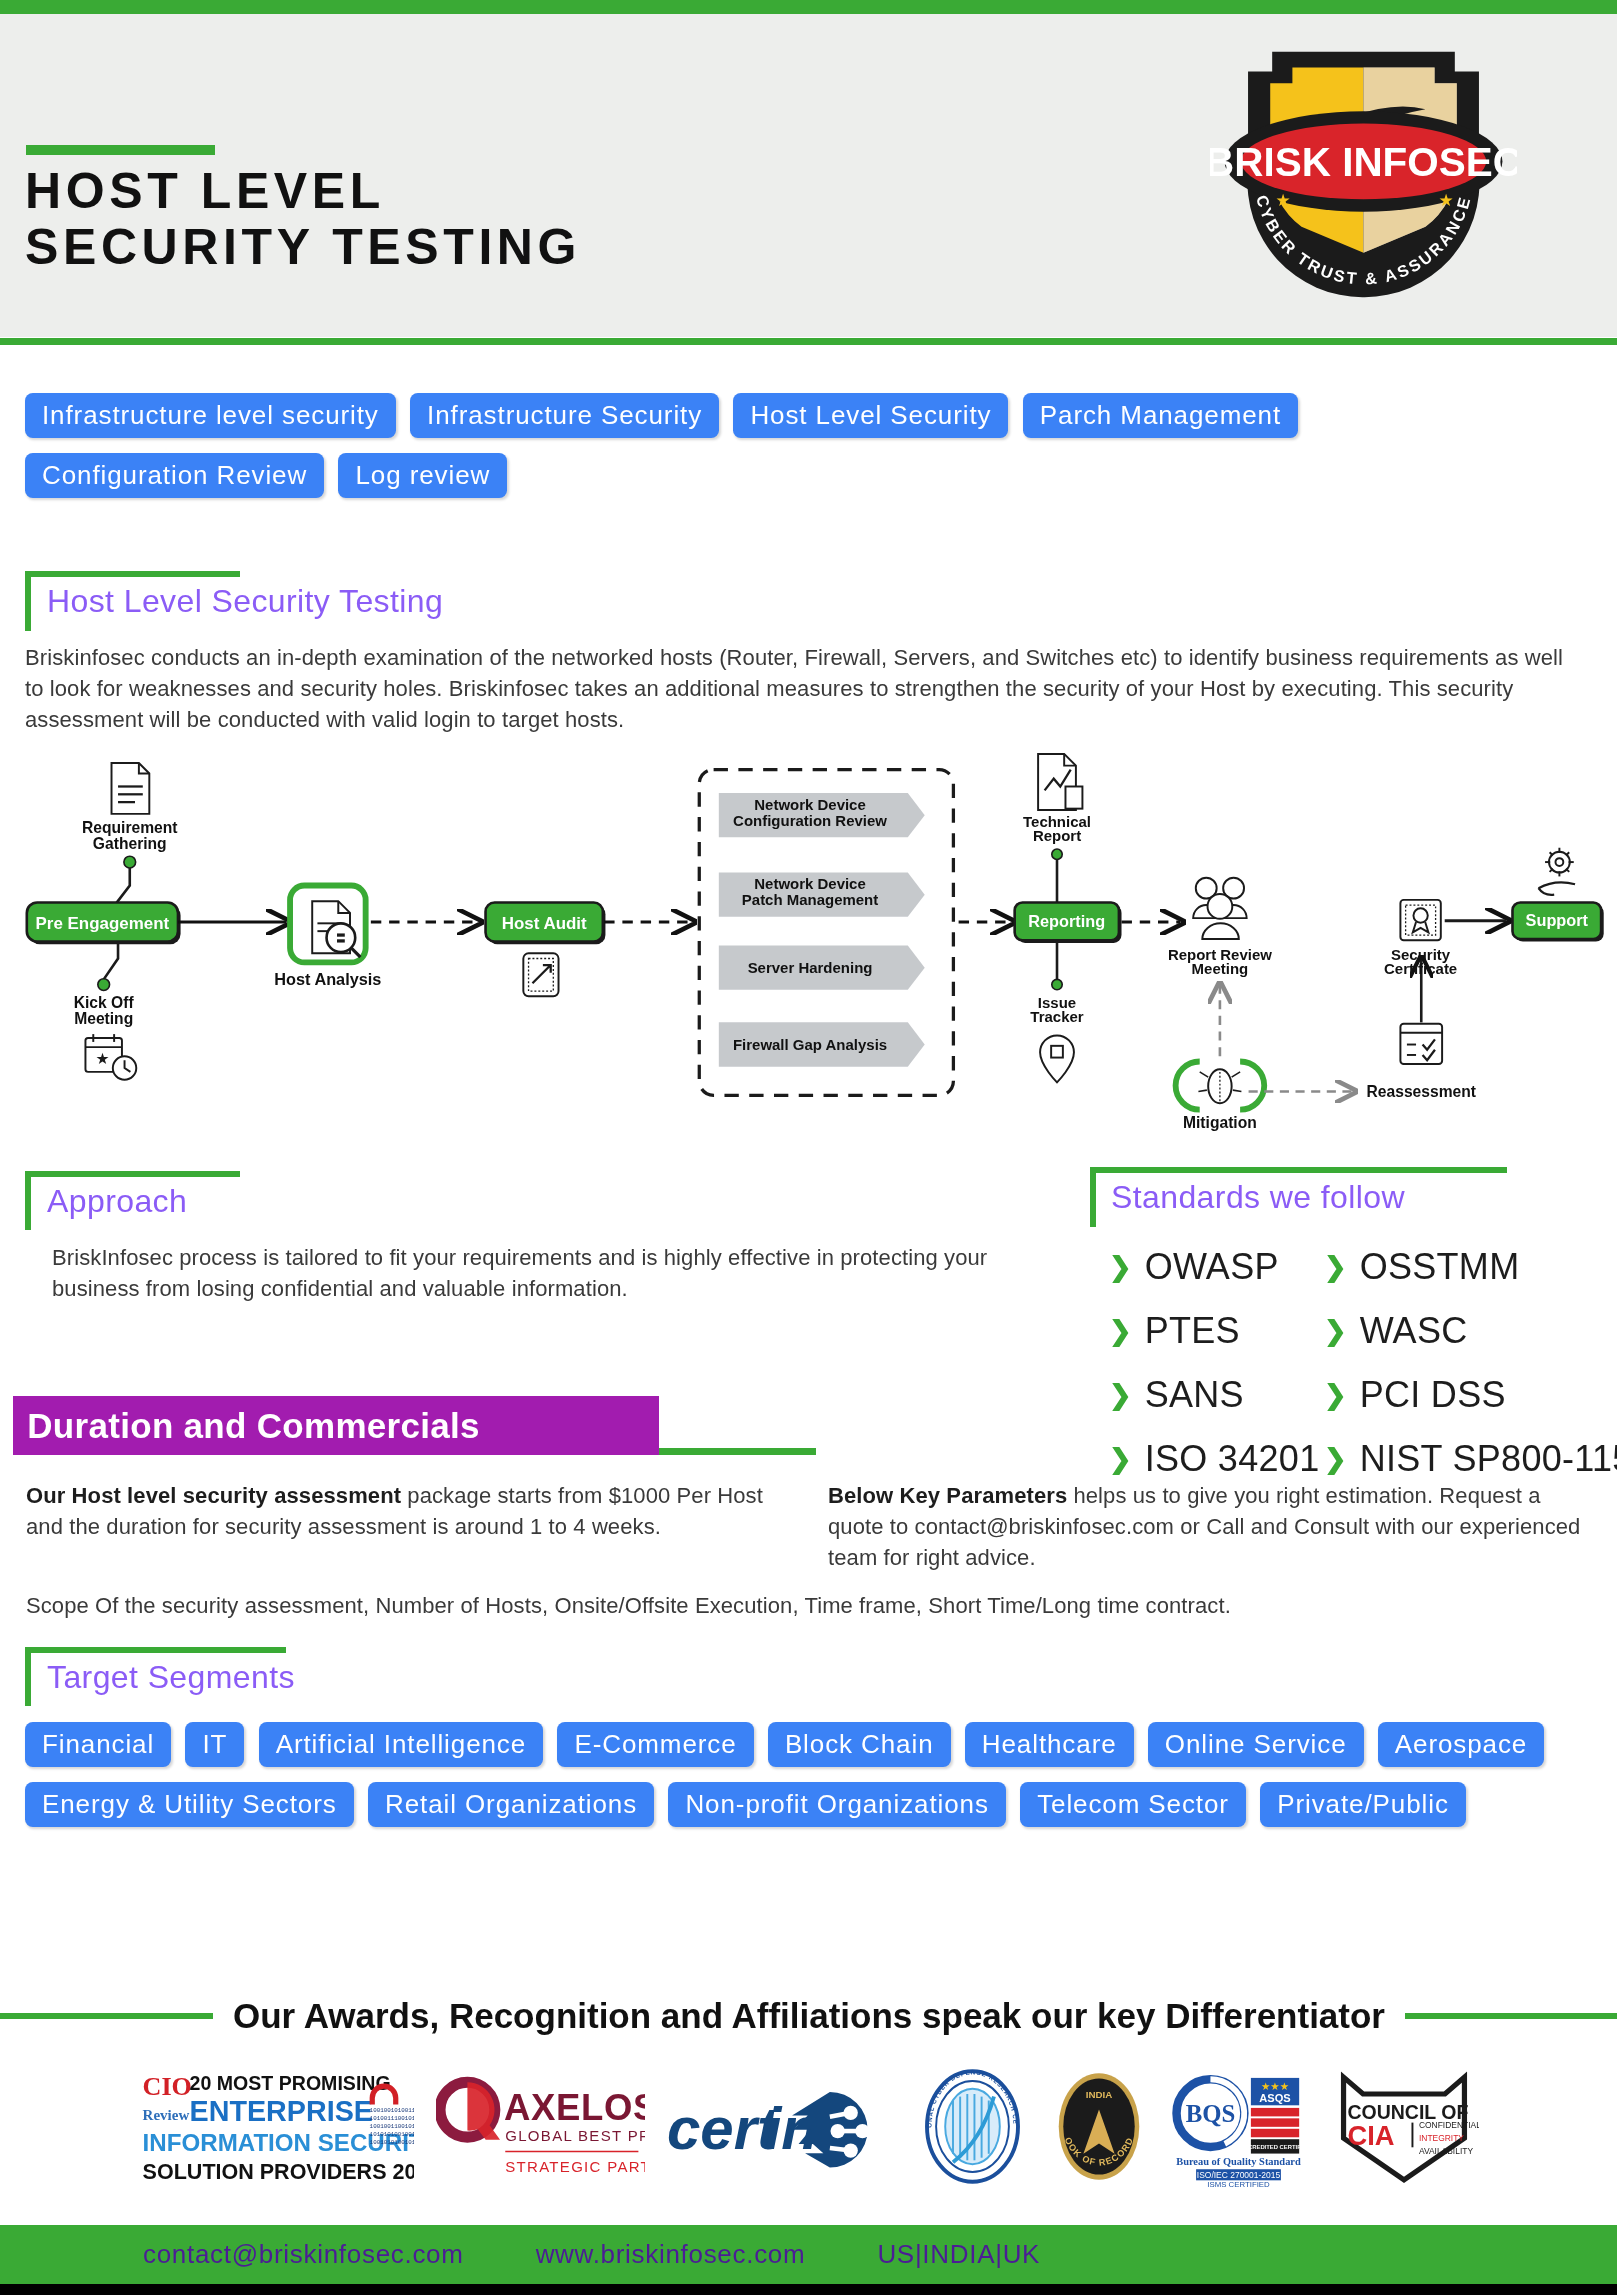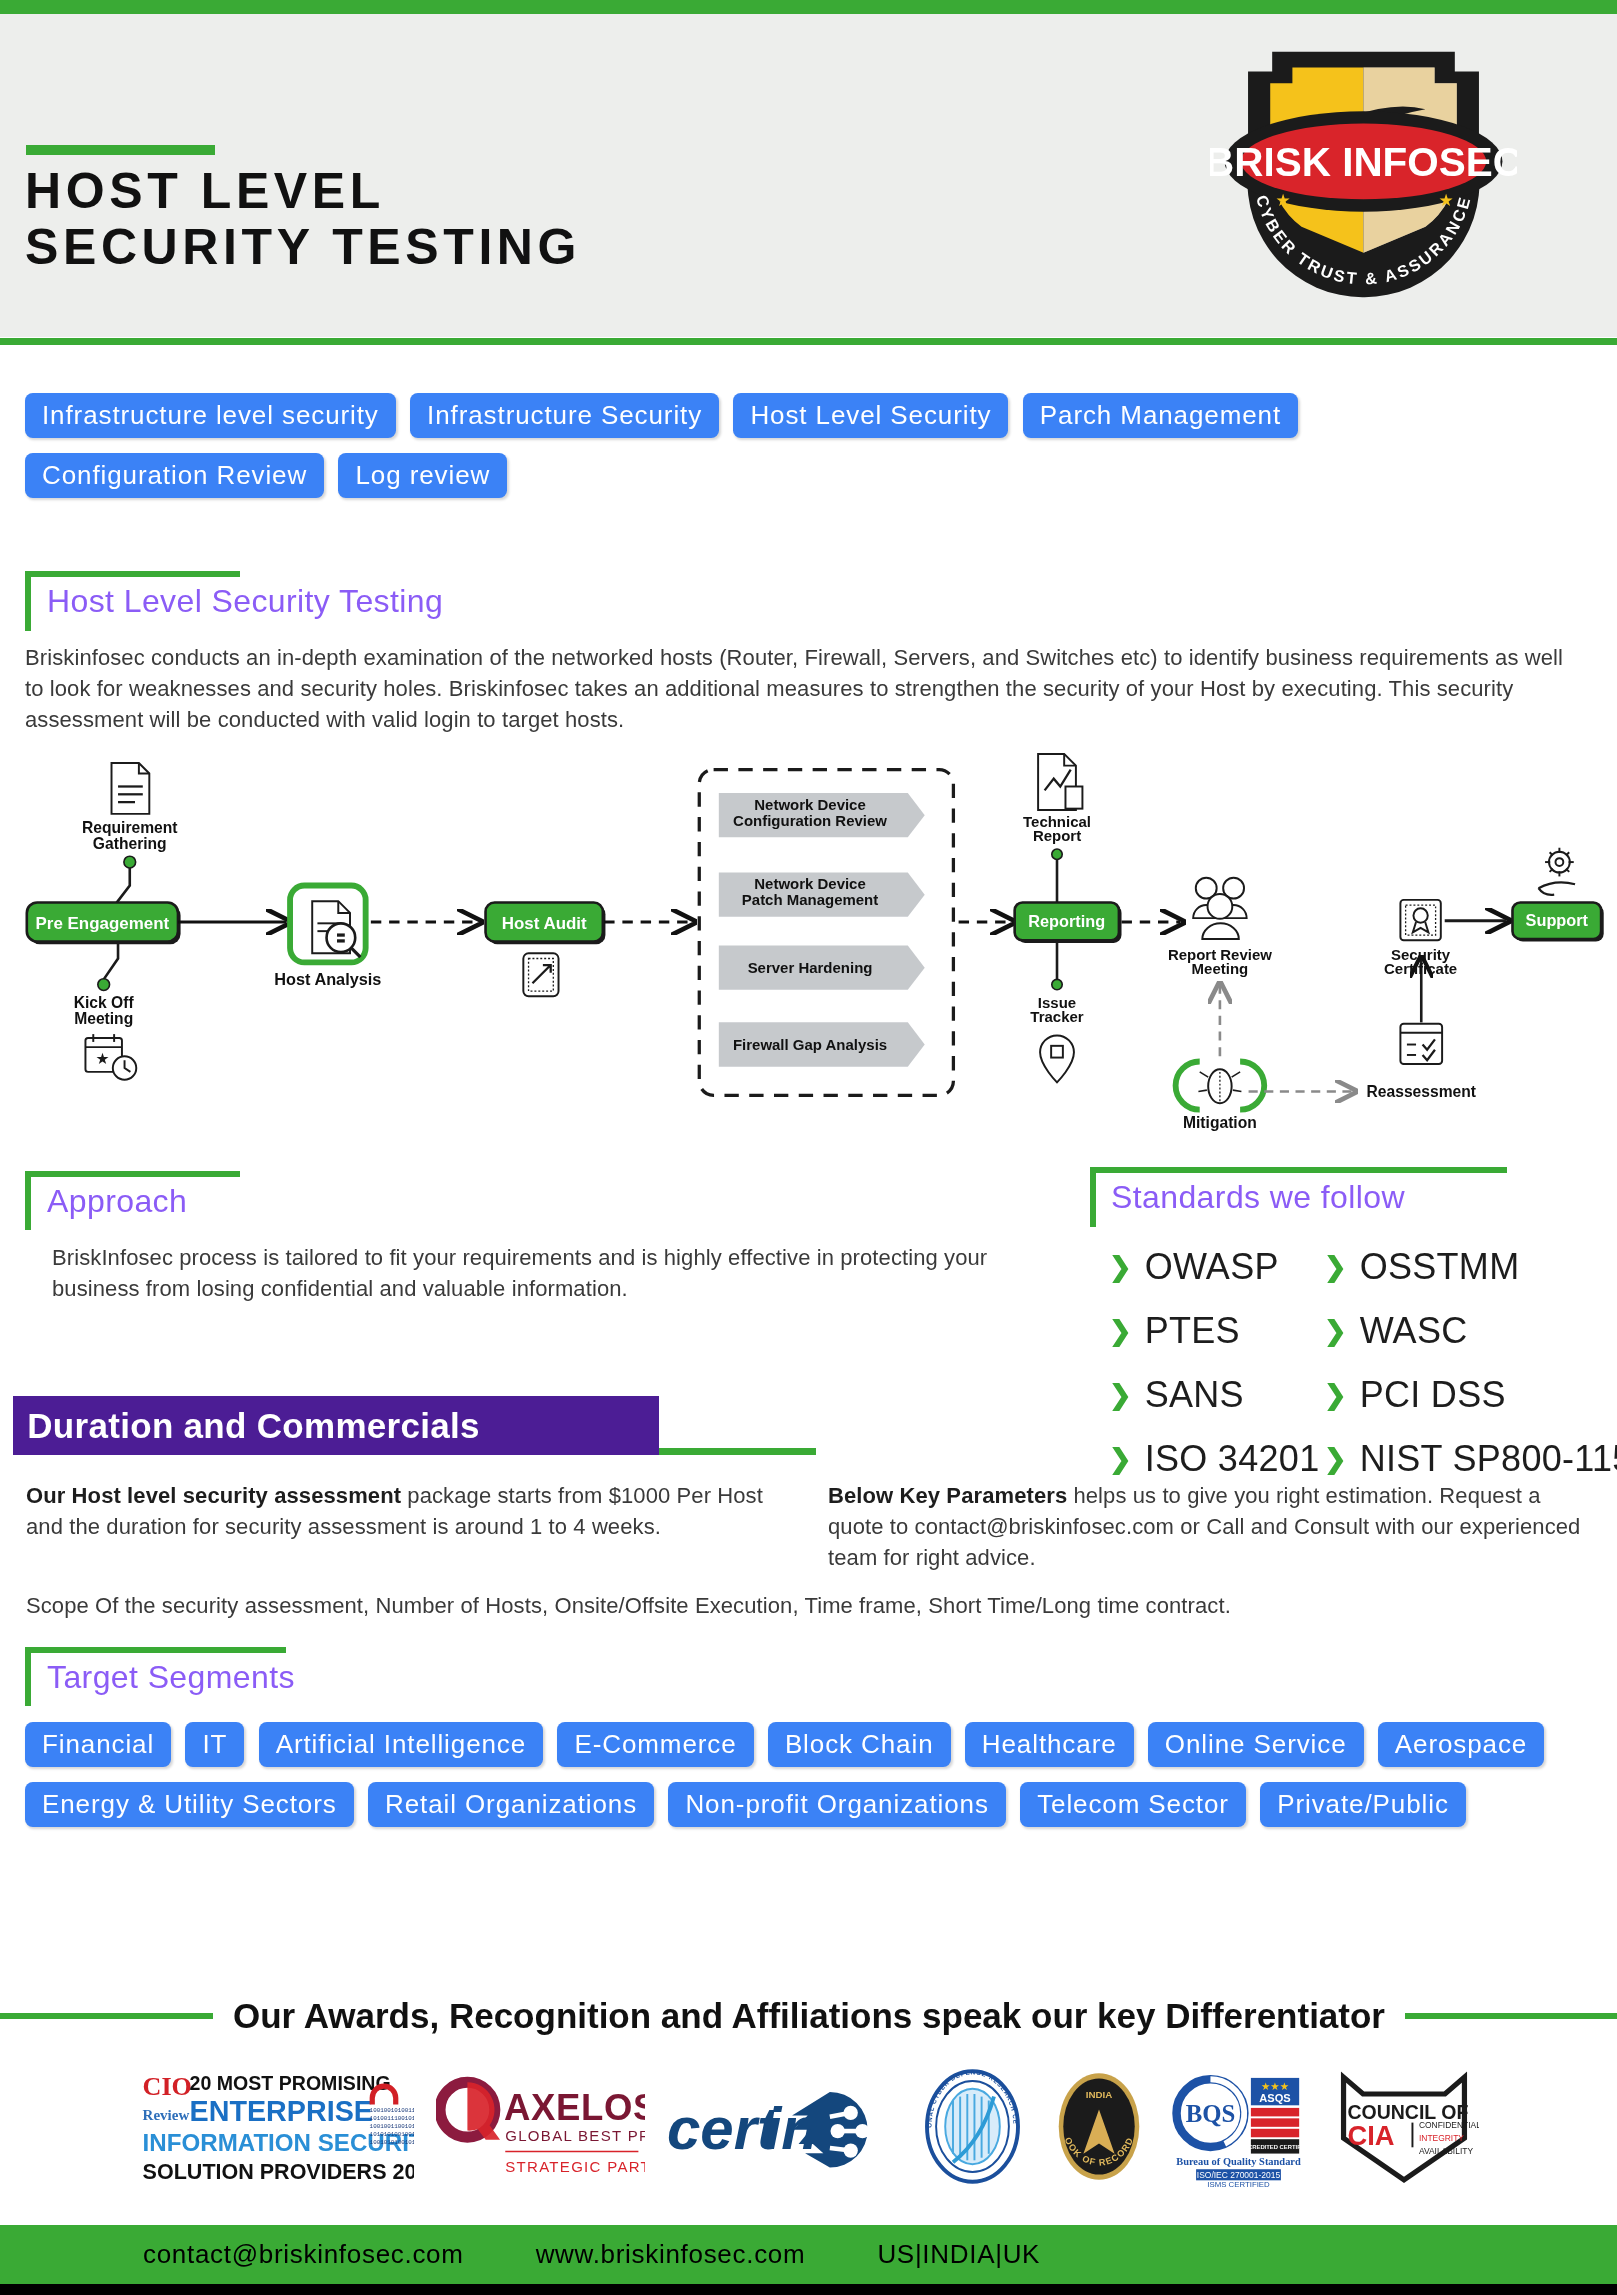--- a/index.html
+++ b/index.html
@@ -76,21 +76,21 @@
     position:absolute; left:1109px; top:1246px; width:509px;
     display:grid; grid-template-columns: 215px 293px; row-gap:22px;
   }
   .std-item { display:flex; align-items:center; gap:13px; }
   .chev { color:#3aaa35; font-size:27px; font-weight:bold; line-height:1; }
   .std-label { font-size:36px; color:#1d1d1d; letter-spacing:0.3px; white-space:nowrap; }
 
   
   .dur-banner {
     position:absolute; left:13px; top:1396px; width:646px; height:59px;
-    background:#4c1d95; display:flex; align-items:center;
+    background:#a21caf; display:flex; align-items:center;
   }
   .dur-banner h2 { color:#fff; font-size:35px; font-weight:bold; padding-left:14.3px; letter-spacing:0.3px; white-space:nowrap; }
   .dur-banner-tail { position:absolute; left:659px; top:1448px; width:157px; height:6.5px; background:#3aaa35; }
 
   .dur-col-l { position:absolute; left:26px; top:1480px; width:750px; }
   .dur-col-r { position:absolute; left:828px; top:1480px; width:770px; }
   .scope-line { position:absolute; left:26px; top:1590px; width:1565px; }
   .bold-lead { font-weight:bold; color:#1d1d1d; }
 
   
@@ -112,21 +112,21 @@
     position:absolute; left:0; top:2051px; width:1618px; height:150px;
     display:flex; align-items:center; justify-content:center; gap:22px;
   }
 
   
   .footer {
     position:absolute; left:0; top:2225px; width:1618px; height:59px;
     background:#3aaa35; display:flex; align-items:center;
   }
   .footer-inner { display:flex; align-items:center; gap:72px; padding-left:143px; }
-  .footer-item { color:#000000; font-size:26px; letter-spacing:0.7px; white-space:nowrap; }
+  .footer-item { color:#4c1d95; font-size:26px; letter-spacing:0.7px; white-space:nowrap; }
   .footer-bottom { position:absolute; left:0; top:2284px; width:1618px; height:11.7px; background:#000; }
 
   
   .logo-txt { font-family:"Liberation Sans", sans-serif; font-weight:bold; }
 </style>
 </head>
 <body>
 
 <div class="page">
 

